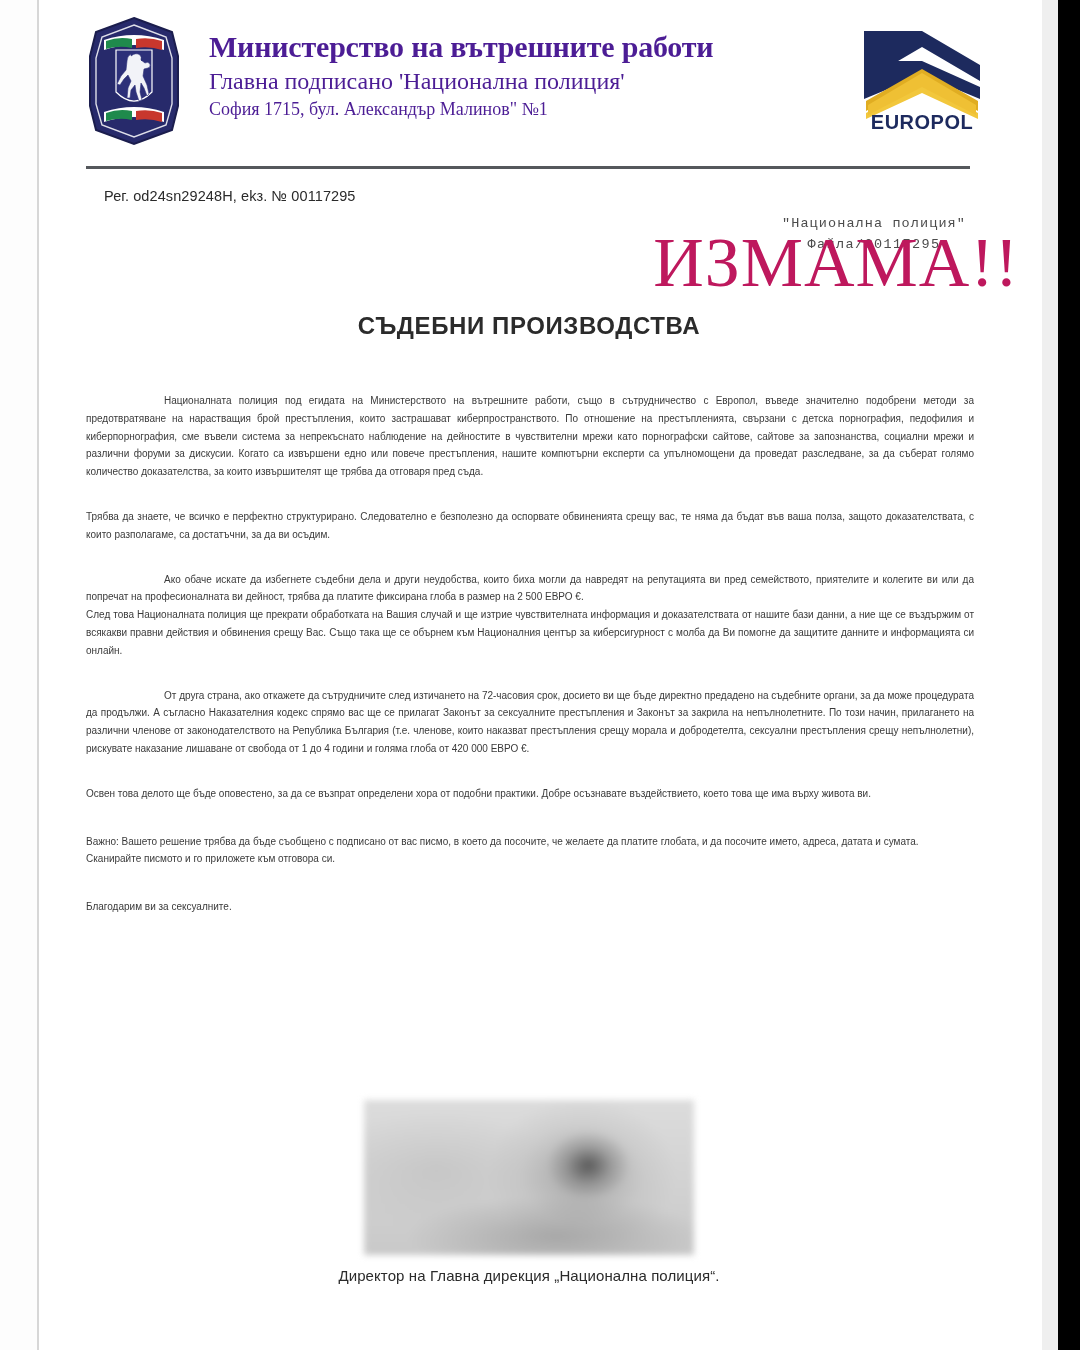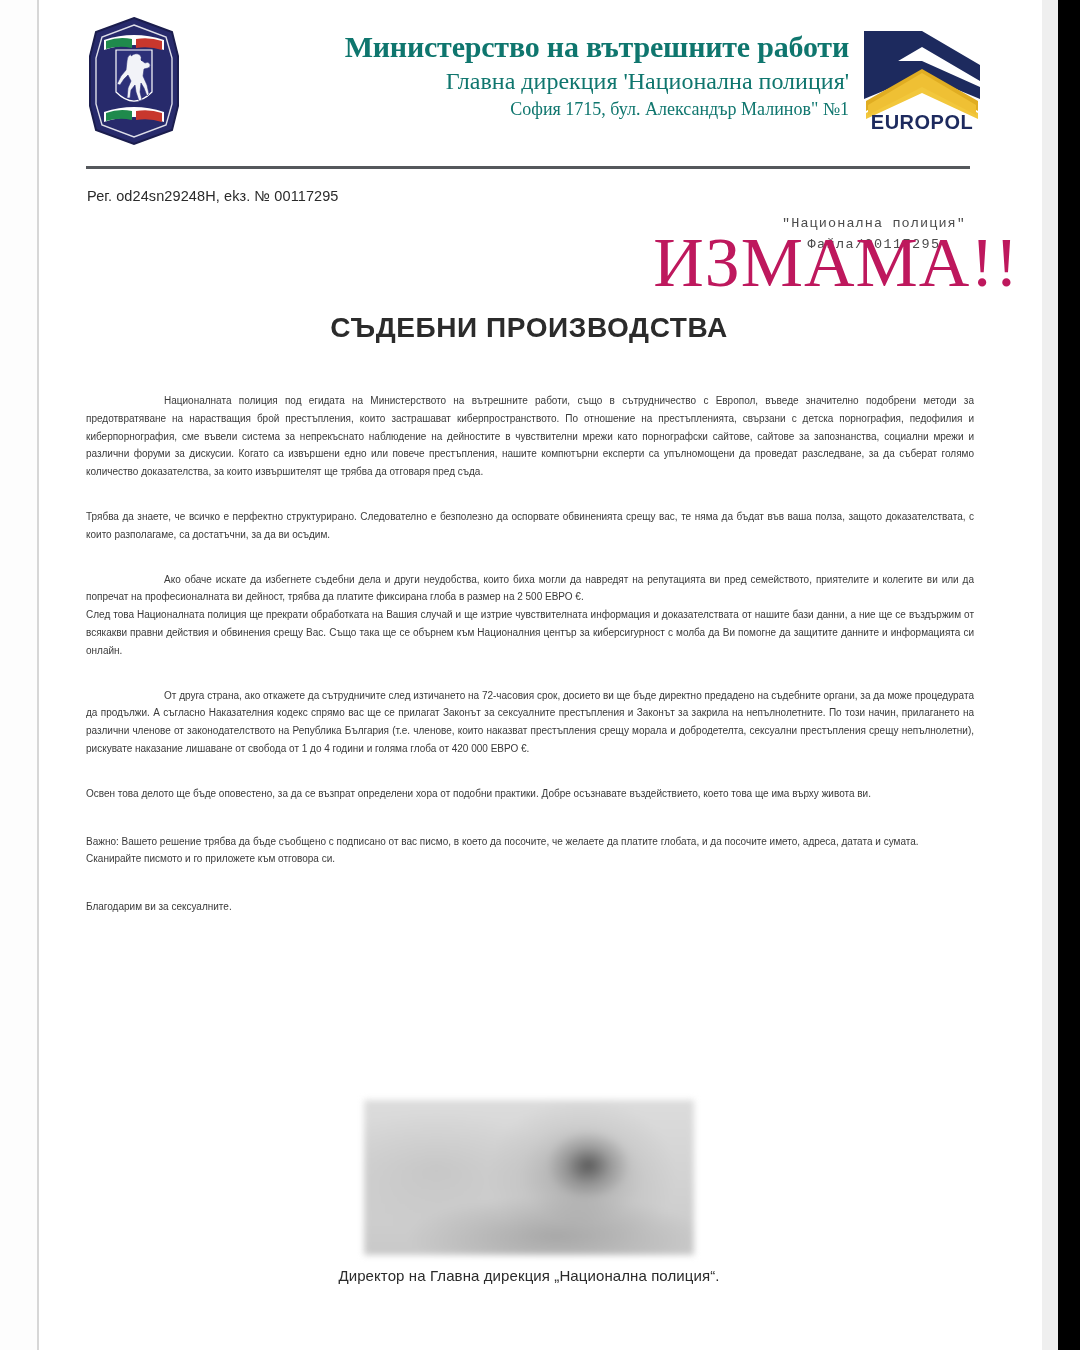--- a/index.html
+++ b/index.html
@@ -66,22 +66,22 @@
   }
   .europol-logo {
     position: absolute;
     left: 817px; top: 17px;
     width: 132px; height: 108px;
   }
   .header-titles {
     position: absolute;
     left: 170px; top: 22px;
     width: 640px;
-    text-align: right;
-    color: #0f766e;
+    text-align: left;
+    color: #4c1d95;
   }
   .ministry-title {
     font-family: "Liberation Serif", serif;
     font-weight: bold;
     font-size: 30px;
     letter-spacing: -0.2px;
     line-height: 1.12;
     white-space: nowrap;
   }
   .directorate-title {
@@ -102,21 +102,21 @@
     position: absolute;
     left: 47px; top: 158px;
     width: 884px;
     height: 3px;
     background: #55585c;
   }
 
   
   .ref-line {
     position: absolute;
-    left: 48px; top: 188px;
+    left: 65px; top: 188px;
     font-size: 14.5px;
     color: #2a2a2a;
     letter-spacing: 0.1px;
     white-space: nowrap;
   }
   .file-stamp {
     position: absolute;
     left: 720px; top: 214px;
     width: 230px;
     font-family: "Liberation Mono", monospace;
@@ -142,21 +142,21 @@
     color: #be185d;
     letter-spacing: 1px;
     line-height: 1.0;
     display: block;
     text-align: right;
   }
   .fraud-title .sub {
     display: block;
     margin-top: 14px;
     font-family: "Liberation Sans", sans-serif;
-    font-size: 28px;
+    font-size: 24px;
     font-weight: bold;
     color: #2b2b2b;
     letter-spacing: 0.6px;
   }
 
   
   .body-copy {
     position: absolute;
     left: 47px; top: 392px;
     width: 888px;
@@ -232,21 +232,21 @@
             <path d="M45 40 q5 -4 9 -1 q2 2 1 5 l4 3 q3 -2 5 1 q1 3 -2 4 l-4 1 l-1 7 l4 9 l2 9 l-2 2 l-3 -8
                      l-3 -5 l-1 9 l2 8 l-3 1 l-3 -9 l-1 -7 l-4 5 l-1 8 l-3 0 l1 -10 l3 -7 l-3 -6 l-4 4 l-4 6
                      l-3 -1 l4 -8 l5 -6 l1 -9 q0 -5 4 -7 Z"></path>
             <circle cx="56" cy="44" r="1" fill="#2d3079" stroke="none"></circle>
           </g>
         </svg>
       </div>
 
       <div class="header-titles">
         <div class="ministry-title">Министерство на вътрешните работи</div>
-        <div class="directorate-title">Главна дирекция 'Национална полиция'</div>
+        <div class="directorate-title">Главна подписано 'Национална полиция'</div>
         <div class="address-line">София 1715, бул. Александър Малинов" №1</div>
       </div>
 
       <div class="europol-logo">
         <svg viewBox="0 0 132 108" width="132" height="108">
           <rect x="0" y="0" width="132" height="108" fill="#ffffff"></rect>
 
           <path d="M8 6 L66 6 L124 40 L124 56 L66 22 L8 56 Z" fill="#1d2a5e"></path>
           <path d="M8 36 L66 36 L124 62 L124 74 L66 50 L8 74 Z" fill="#1d2a5e"></path>
 

